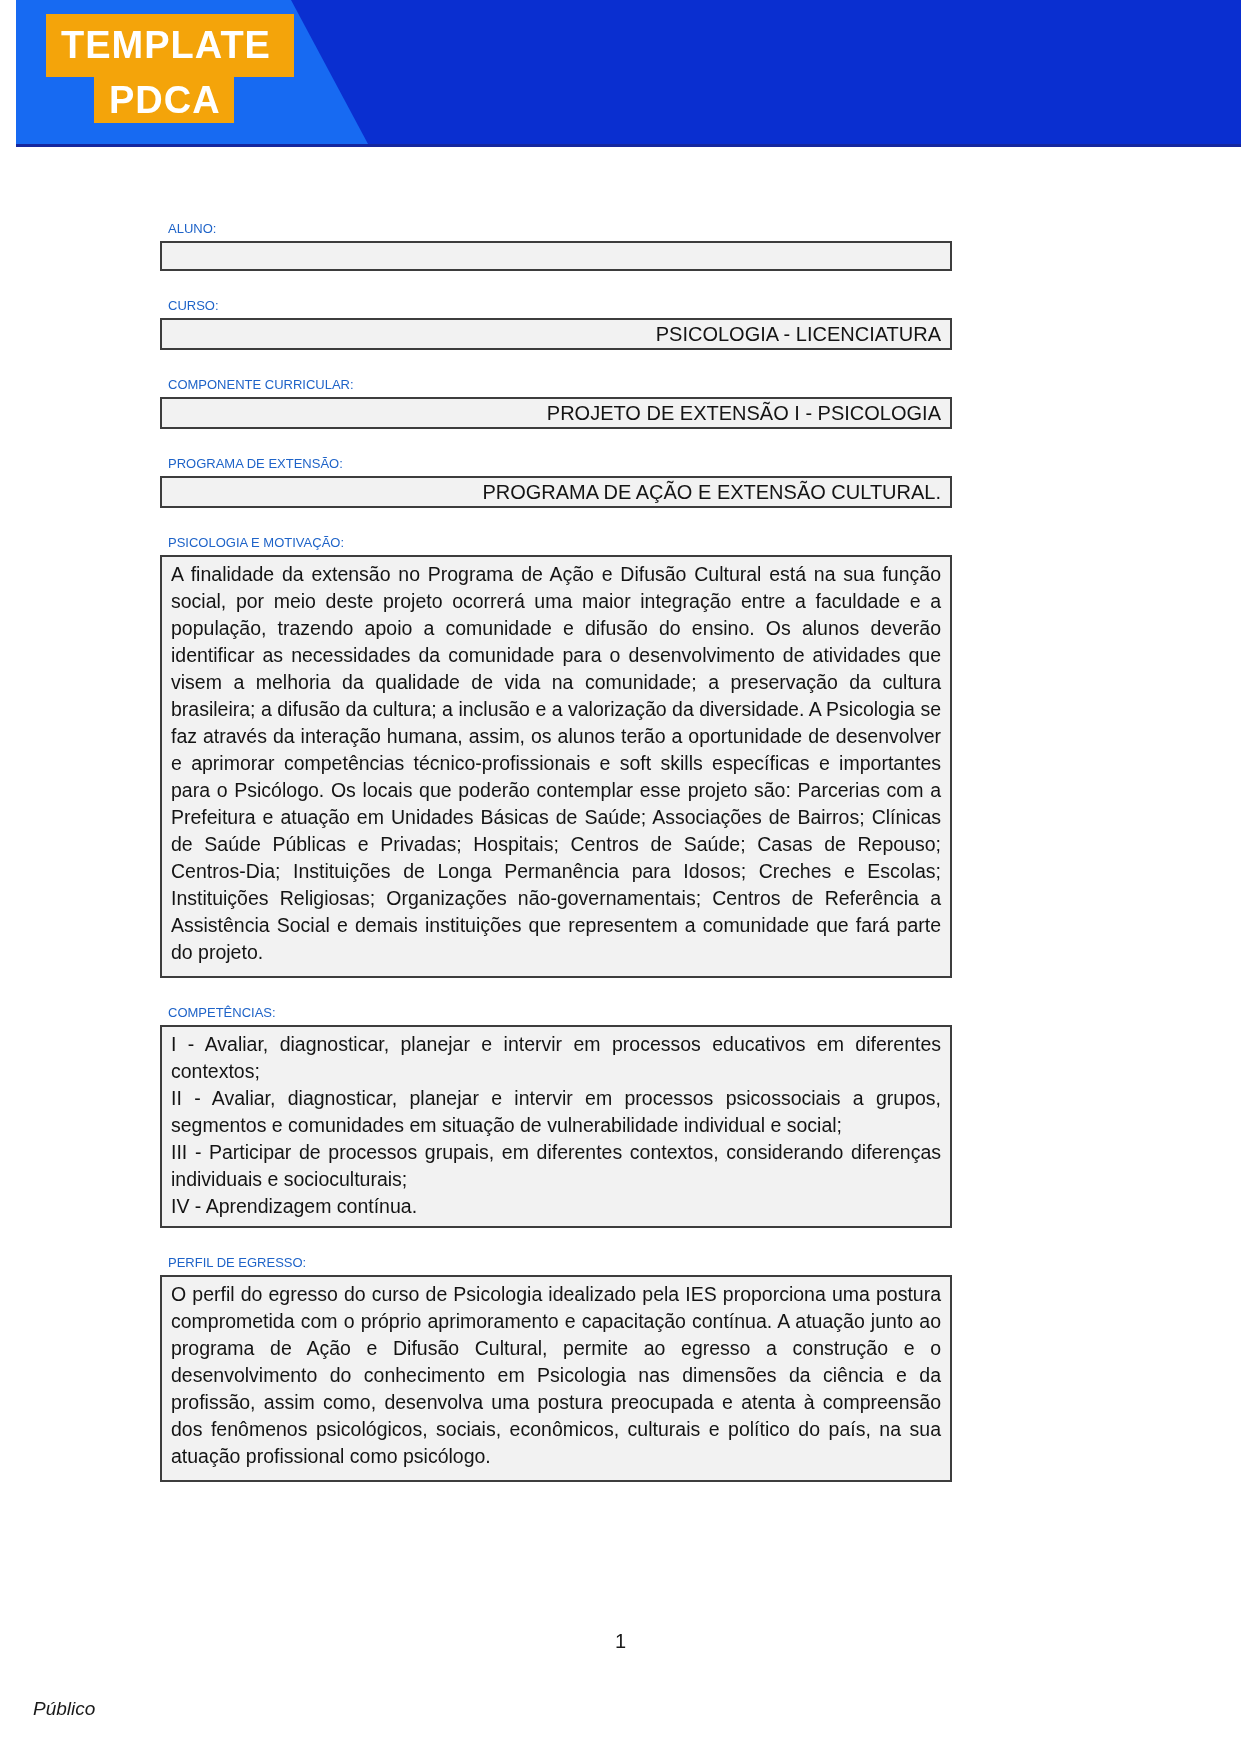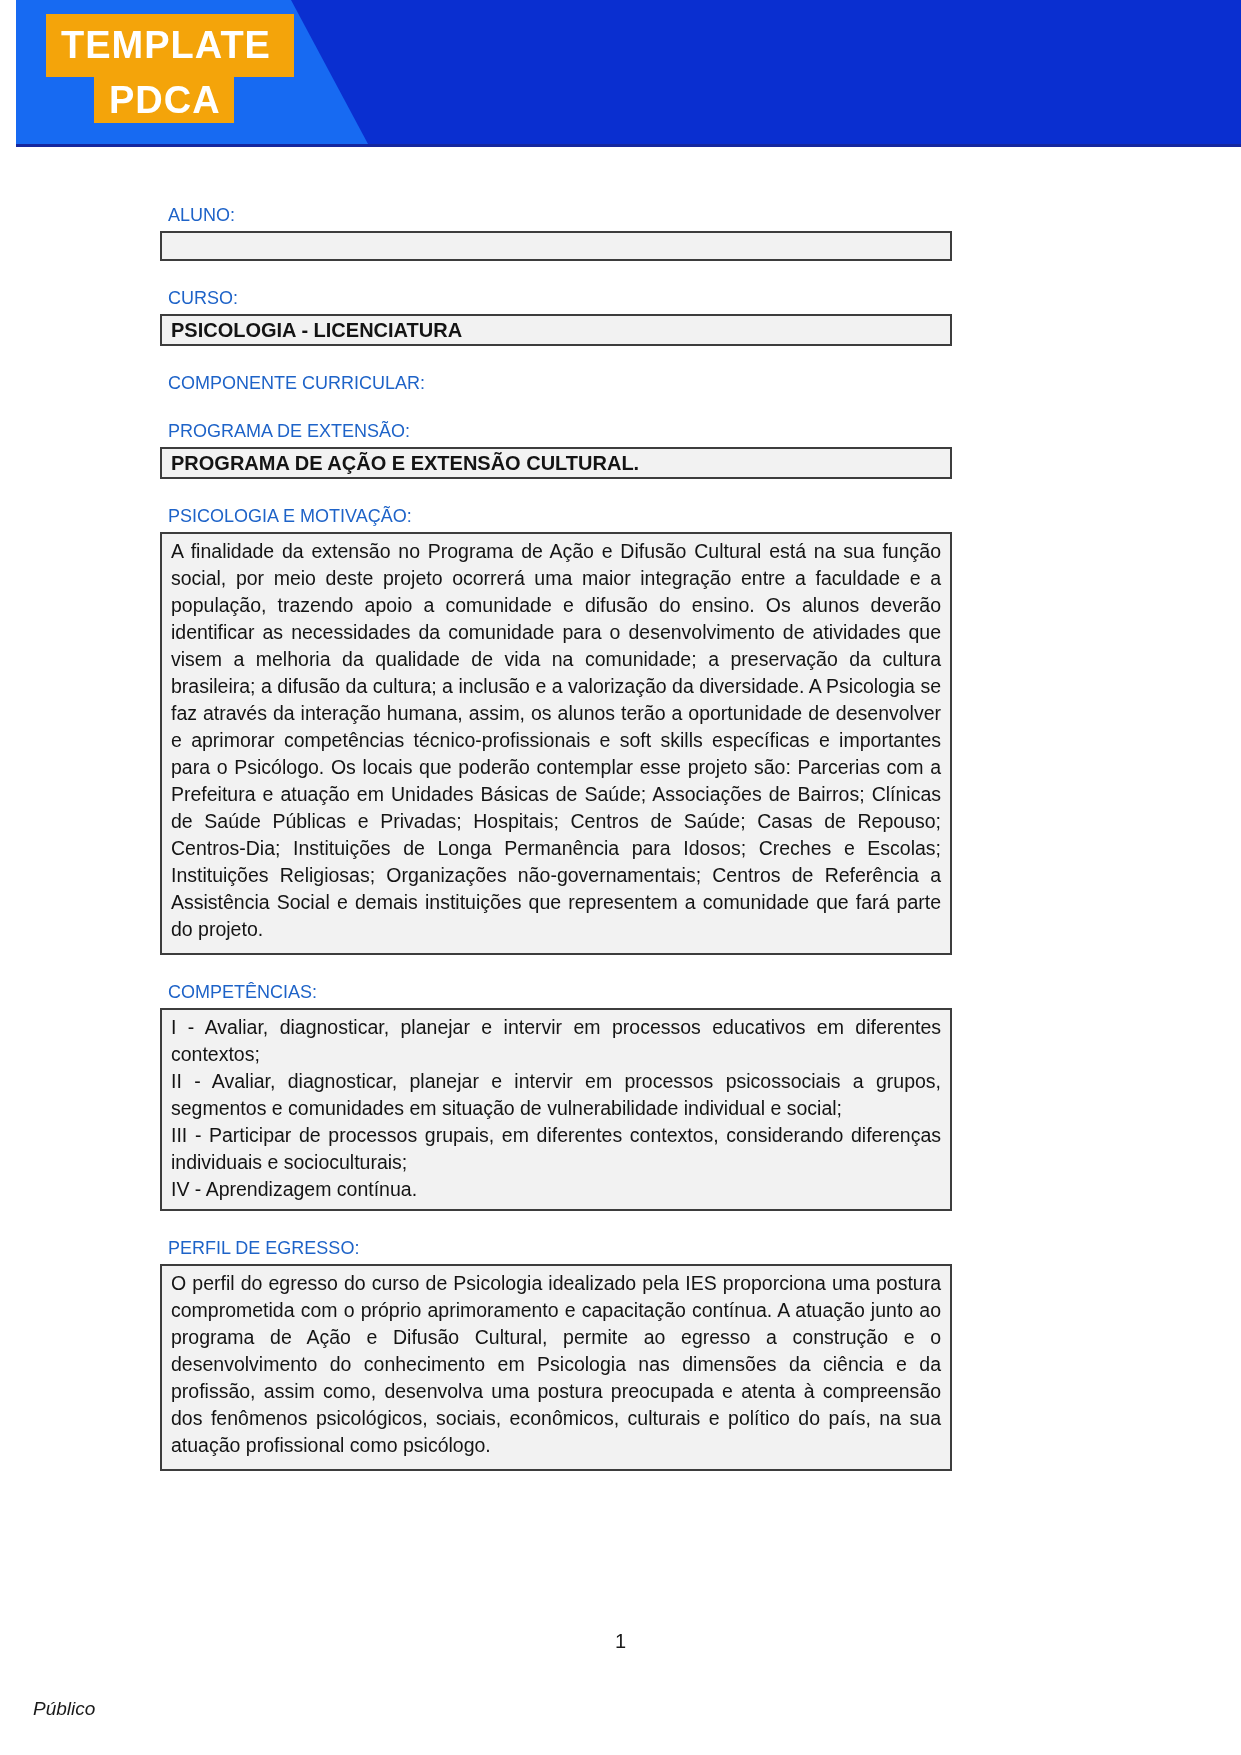--- a/index.html
+++ b/index.html
@@ -40,37 +40,38 @@
 
   
   .content {
     position:absolute; left:160px; top:205px;
     width:792px;
   }
   .section { margin-top:27px; }
   .section:first-child { margin-top:0; }
   .field-label {
     color:var(--label-blue,#1e63c8);
-    font-size:18px;
-    margin:0 0 5px 8px;
+    font-size:13px;
+    margin:16px 0 5px 8px;
   }
   .valuebox {
     box-sizing:border-box;
     width:100%;
     border:2px solid #3d3d3d;
     background:#f2f2f2;
     padding:2px 9px;
     font-size:19.5px;
     color:#141414;
   }
   .valuebox.single {
-    font-weight:bold;
+    font-weight:normal;
     font-size:20px;
     min-height:30px;
     line-height:24px;
+    text-align:right;
   }
   .valuebox.paragraph {
     text-align:justify;
     line-height:27px;
     padding-top:4px;
     padding-bottom:10px;
   }
   .valuebox.list {
     white-space:pre-wrap;
     text-align:justify;
@@ -110,20 +111,21 @@
       <div class="valuebox single"></div>
     </div>
 
     <div class="section">
       <div class="field-label">CURSO:</div>
       <div class="valuebox single">PSICOLOGIA - LICENCIATURA</div>
     </div>
 
     <div class="section">
       <div class="field-label">COMPONENTE CURRICULAR:</div>
+      <div class="valuebox single">PROJETO DE EXTENSÃO I - PSICOLOGIA</div>
     </div>
 
     <div class="section">
       <div class="field-label">PROGRAMA DE EXTENSÃO:</div>
       <div class="valuebox single">PROGRAMA DE AÇÃO E EXTENSÃO CULTURAL.</div>
     </div>
 
     <div class="section">
       <div class="field-label">PSICOLOGIA E MOTIVAÇÃO:</div>
       <div class="valuebox paragraph">A finalidade da extensão no Programa de Ação e Difusão Cultural está na sua função social, por meio deste projeto ocorrerá uma maior integração entre a faculdade e a população, trazendo apoio a comunidade e difusão do ensino. Os alunos deverão identificar as necessidades da comunidade para o desenvolvimento de atividades que visem a melhoria da qualidade de vida na comunidade; a preservação da cultura brasileira; a difusão da cultura; a inclusão e a valorização da diversidade. A Psicologia se faz através da interação humana, assim, os alunos terão a oportunidade de desenvolver e aprimorar competências técnico-profissionais e soft skills específicas e importantes para o Psicólogo. Os locais que poderão contemplar esse projeto são: Parcerias com a Prefeitura e atuação em Unidades Básicas de Saúde; Associações de Bairros; Clínicas de Saúde Públicas e Privadas; Hospitais; Centros de Saúde; Casas de Repouso; Centros-Dia; Instituições de Longa Permanência para Idosos; Creches e Escolas; Instituições Religiosas; Organizações não-governamentais; Centros de Referência a Assistência Social e demais instituições que representem a comunidade que fará parte do projeto.</div>

